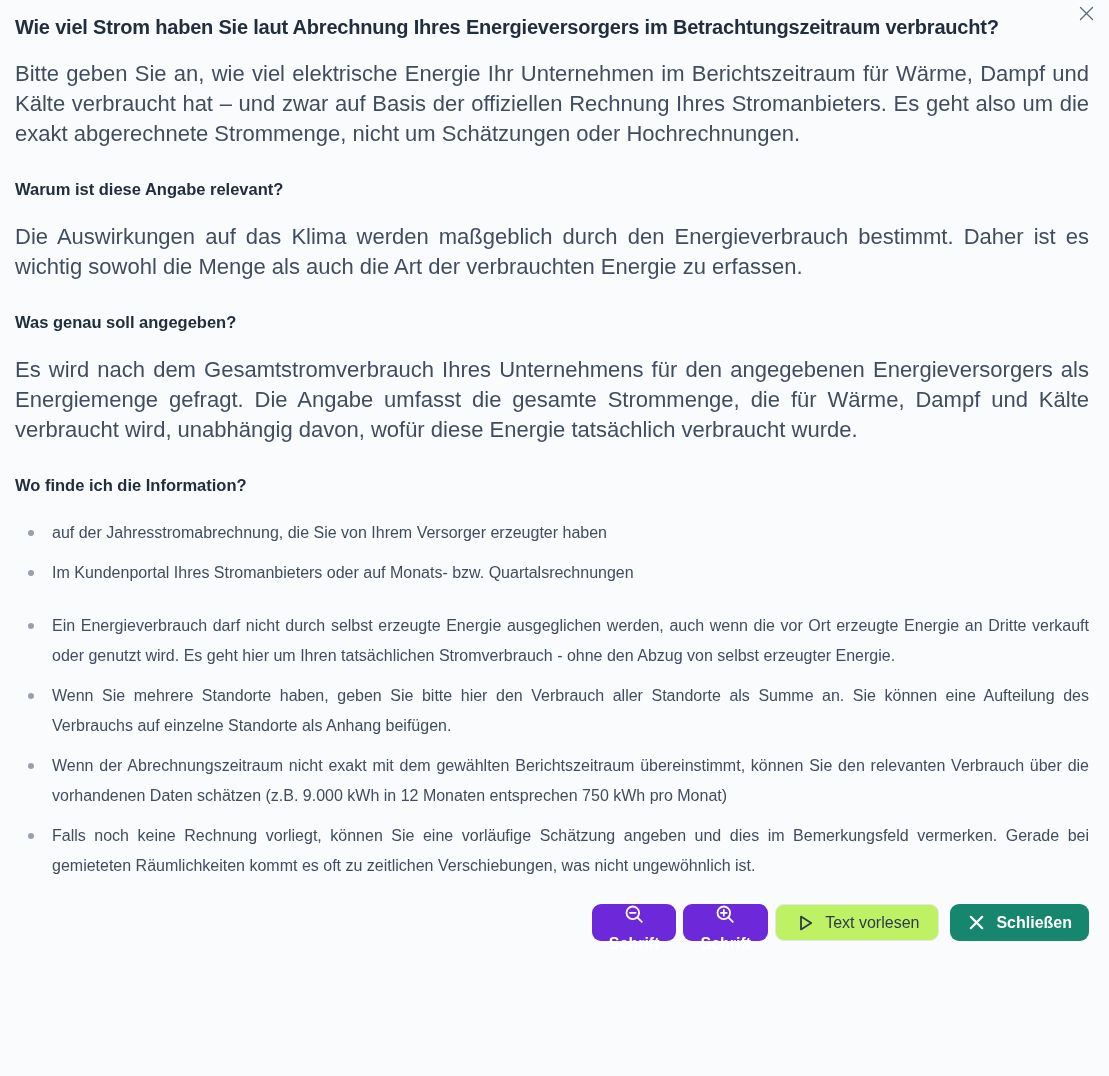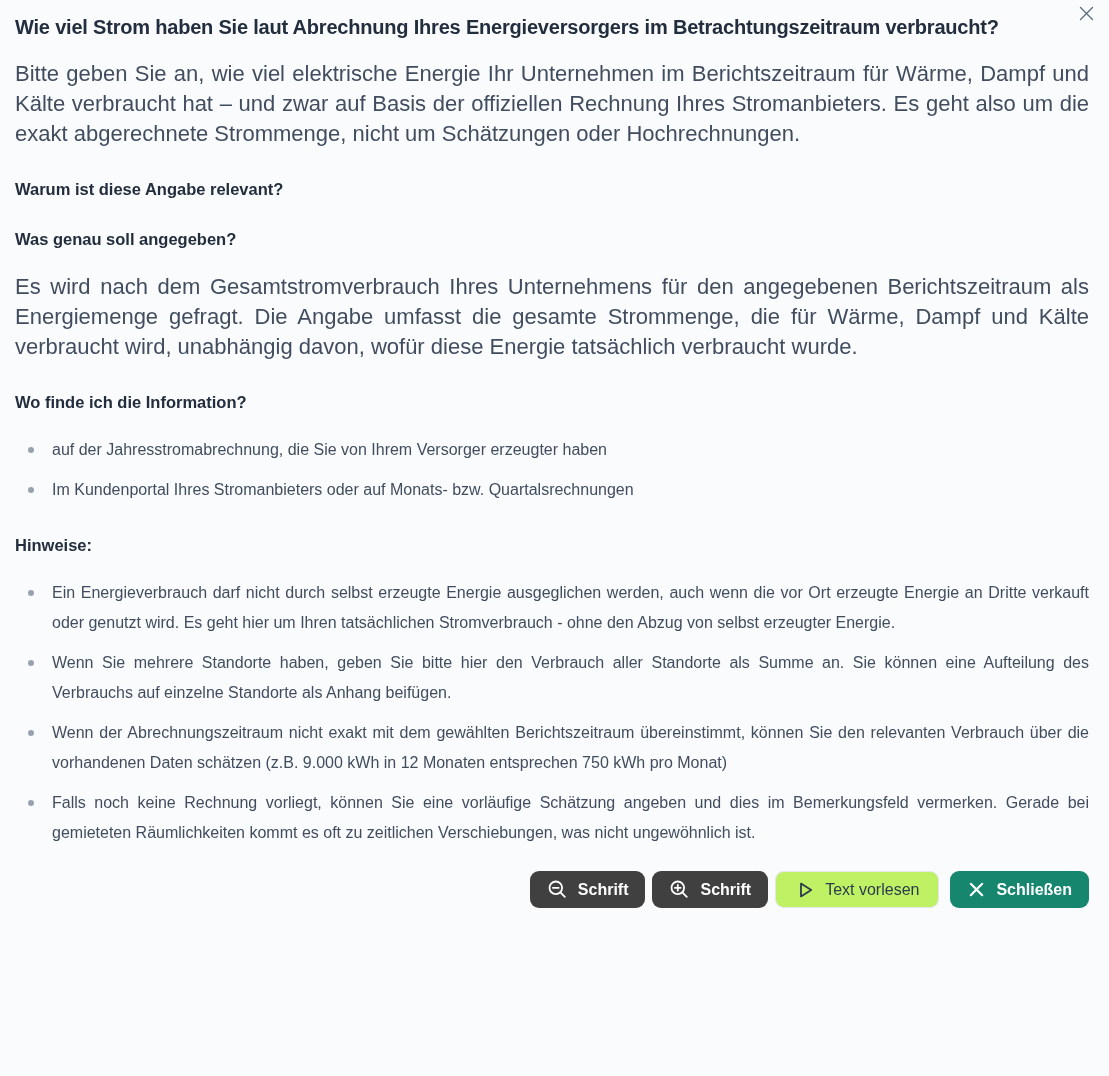--- a/index.html
+++ b/index.html
@@ -78,23 +78,24 @@
     font-size: 16px;
     display: inline-flex;
     align-items: center;
     gap: 10px;
     padding: 0 17px;
     cursor: pointer;
     white-space: nowrap;
   }
   .btn svg { flex: 0 0 auto; }
   .btn-dark {
-    background: #404040;
+    background: #6d28d9;
     color: #ffffff;
     font-weight: 700;
+    flex-direction: column;
   }
   .btn-light {
     background: #bef264;
     border: 1px solid #e4e7ea;
     color: #2d3a4e;
     font-weight: 400;
     padding: 0 19px;
   }
   .btn-teal {
     background: #16866f;
@@ -113,31 +114,31 @@
       <line x1="3.5" y1="3.5" x2="15.5" y2="15.5" stroke="#5b6b7c" stroke-width="1.3" stroke-linecap="round"></line>
       <line x1="15.5" y1="3.5" x2="3.5" y2="15.5" stroke="#5b6b7c" stroke-width="1.3" stroke-linecap="round"></line>
     </svg>
   </span>
 
   <h1 class="title">Wie viel Strom haben Sie laut Abrechnung Ihres Energieversorgers im Betrachtungszeitraum verbraucht?</h1>
 
   <p class="body">Bitte geben Sie an, wie viel elektrische Energie Ihr Unternehmen im Berichtszeitraum für Wärme, Dampf und Kälte verbraucht hat – und zwar auf Basis der offiziellen Rechnung Ihres Stromanbieters. Es geht also um die exakt abgerechnete Strommenge, nicht um Schätzungen oder Hochrechnungen.</p>
 
   <h2 class="section">Warum ist diese Angabe relevant?</h2>
+  <p class="body">Die Auswirkungen auf das Klima werden maßgeblich durch den Energieverbrauch bestimmt. Daher ist es wichtig sowohl die Menge als auch die Art der verbrauchten Energie zu erfassen.</p>
 
   <h2 class="section">Was genau soll angegeben?</h2>
-  <p class="body">Es wird nach dem Gesamtstromverbrauch Ihres Unternehmens für den angegebenen Berichtszeitraum als Energiemenge gefragt. Die Angabe umfasst die gesamte Strommenge, die für Wärme, Dampf und Kälte verbraucht wird, unabhängig davon, wofür diese Energie tatsächlich verbraucht wurde.</p>
+  <p class="body">Es wird nach dem Gesamtstromverbrauch Ihres Unternehmens für den angegebenen Energieversorgers als Energiemenge gefragt. Die Angabe umfasst die gesamte Strommenge, die für Wärme, Dampf und Kälte verbraucht wird, unabhängig davon, wofür diese Energie tatsächlich verbraucht wurde.</p>
 
   <h2 class="section">Wo finde ich die Information?</h2>
   <ul class="bullets">
     <li>auf der Jahresstromabrechnung, die Sie von Ihrem Versorger erzeugter haben</li>
     <li>Im Kundenportal Ihres Stromanbieters oder auf Monats- bzw. Quartalsrechnungen</li>
   </ul>
 
-  <h2 class="section">Hinweise:</h2>
   <ul class="bullets">
     <li>Ein Energieverbrauch darf nicht durch selbst erzeugte Energie ausgeglichen werden, auch wenn die vor Ort erzeugte Energie an Dritte verkauft oder genutzt wird. Es geht hier um Ihren tatsächlichen Stromverbrauch - ohne den Abzug von selbst erzeugter Energie.</li>
     <li>Wenn Sie mehrere Standorte haben, geben Sie bitte hier den Verbrauch aller Standorte als Summe an. Sie können eine Aufteilung des Verbrauchs auf einzelne Standorte als Anhang beifügen.</li>
     <li>Wenn der Abrechnungszeitraum nicht exakt mit dem gewählten Berichtszeitraum übereinstimmt, können Sie den relevanten Verbrauch über die vorhandenen Daten schätzen (z.B. 9.000 kWh in 12 Monaten entsprechen 750 kWh pro Monat)</li>
     <li>Falls noch keine Rechnung vorliegt, können Sie eine vorläufige Schätzung angeben und dies im Bemerkungsfeld vermerken. Gerade bei gemieteten Räumlichkeiten kommt es oft zu zeitlichen Verschiebungen, was nicht ungewöhnlich ist.</li>
   </ul>
 
   <div class="toolbar">
 
     <button class="btn btn-dark">

